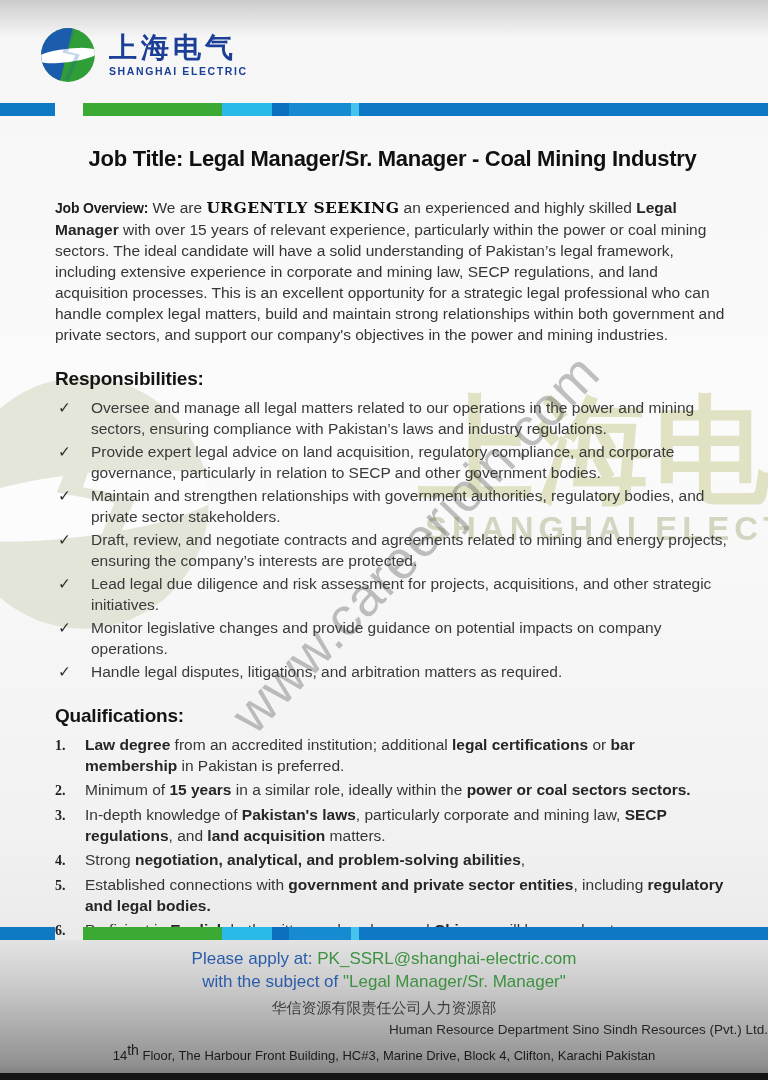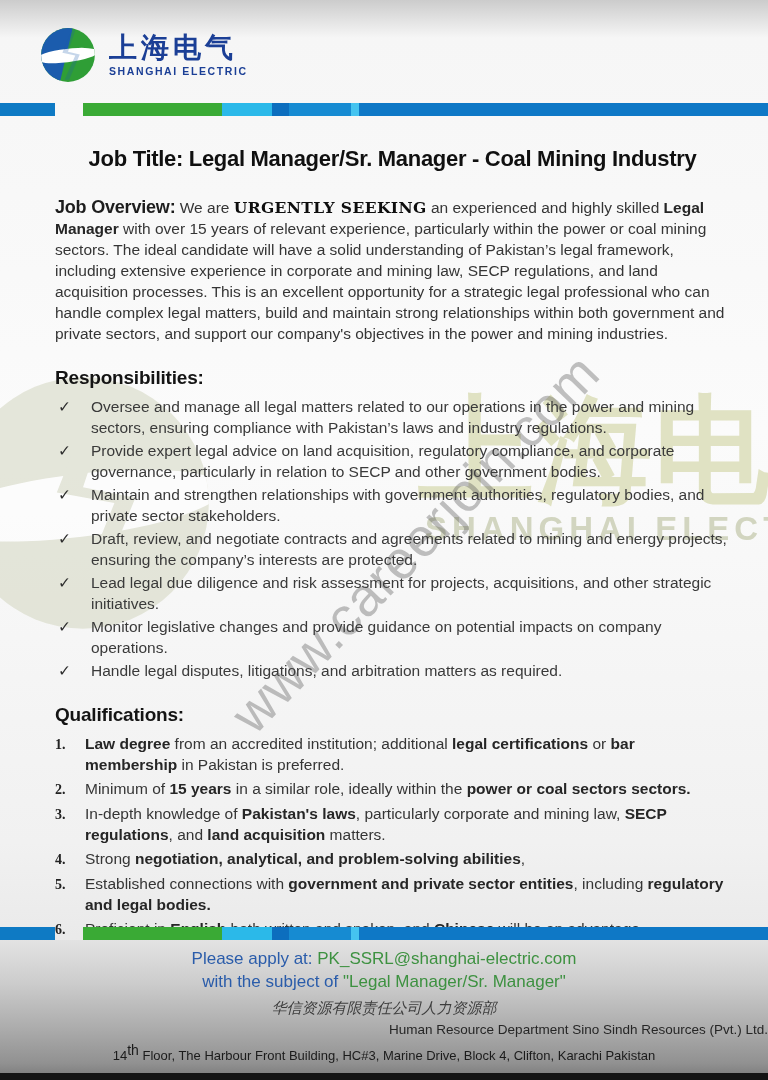--- a/index.html
+++ b/index.html
@@ -21,39 +21,39 @@
   .stripe .s2 { width:139px; background:#3aaa35; }
   .stripe .s3 { width:50px;  background:#2bb9e9; }
   .stripe .s4 { width:17px;  background:#0c6ebe; }
   .stripe .s5 { width:62px;  background:#168bd2; }
   .stripe .s6 { width:8px;   background:#45c4f0; }
   .stripe .s7 { flex:1;      background:#0e78c6; }
   
   .content { position:relative; z-index:1; padding:0 38px 0 55px; }
   .title { text-align:center; font-size:22px; font-weight:700; color:#101010; margin-top:30px; letter-spacing:-0.3px; }
   .overview { margin-top:25px; font-size:15.5px; line-height:21px; color:#353535; text-align:left; }
-  .ov-label { font-size:18px; font-weight:700; color:#1d1d1d; letter-spacing:-0.2px; }
+  .ov-label { font-size:14px; font-weight:700; color:#1d1d1d; letter-spacing:-0.2px; }
   .b { font-weight:700; color:#262626; }
   .urgent { font-family:"DejaVu Serif", serif; font-weight:700; color:#0e0e0e; letter-spacing:0.4px;margin-top:6px; }
   .sec-head { font-size:19px; font-weight:700; color:#141414; margin:23px 0 7px; letter-spacing:-0.2px; }
   ul.plain { list-style:none; }
   .check-item { display:flex; font-size:15.5px; line-height:21px; color:#3a3a3a; margin-bottom:2px; }
   .check { width:36px; flex:none; padding-left:3px; color:#2e2e2e; }
   .q-item { display:flex; font-size:15.5px; line-height:21px; color:#353535; margin-bottom:3px; }
   .qnum { width:30px; flex:none; font-family:"Liberation Serif", serif; font-weight:700; font-size:14px; padding-top:1px; color:#222; }
   .itext { flex:1; }
   .benefit-item { display:flex; font-size:15.5px; line-height:21px; color:#2f2f2f; margin-bottom:2px; }
   .diamond { width:30px; flex:none; padding-left:1px; color:#3a3a3a; }
   
   .bottom { position:absolute; left:0; right:0; bottom:0; z-index:4; }
   .footer { background:linear-gradient(180deg,#e3e3e3 0%,#cdcdcd 30%,#adadad 62%,#919191 88%,#777777 100%); padding-top:7px; }
   .apply-line { text-align:center; font-size:17px; font-weight:400; line-height:23px; }
   .t-blue  { color:#2a5caa; }
   .t-green { color:#3d9140; }
-  .cn-dept { text-align:center; font-size:15px; color:#3d3d3d; margin-top:5px; line-height:19px;font-style:italic; }
+  .cn-dept { text-align:center; font-size:15px; color:#3d3d3d; margin-top:5px; line-height:19px; }
   .dept    { text-align:right; font-size:13.5px; color:#262626; margin-top:4px; line-height:18px; }
   .addr    { text-align:center; font-size:13px; color:#1b1b1b; margin-top:3px; padding-bottom:9px; line-height:17px; }
   .addr sup { font-size:14px; }
   .dark-bar { height:7px; background:#141414; }
   
   .wm-circle { position:absolute; left:-48px; top:372px; width:262px; height:262px; z-index:0; opacity:0.55; }
   .wm-cn { position:absolute; left:418px; top:392px; z-index:0; font-size:116px; font-weight:700;
            color:#dcdeba; letter-spacing:2px; white-space:nowrap; line-height:1; opacity:0.85; }
   .wm-en { position:absolute; left:425px; top:510px; z-index:0; font-size:33px; font-weight:700;
            color:#ced2ba; letter-spacing:5px; white-space:nowrap; opacity:0.9; }

